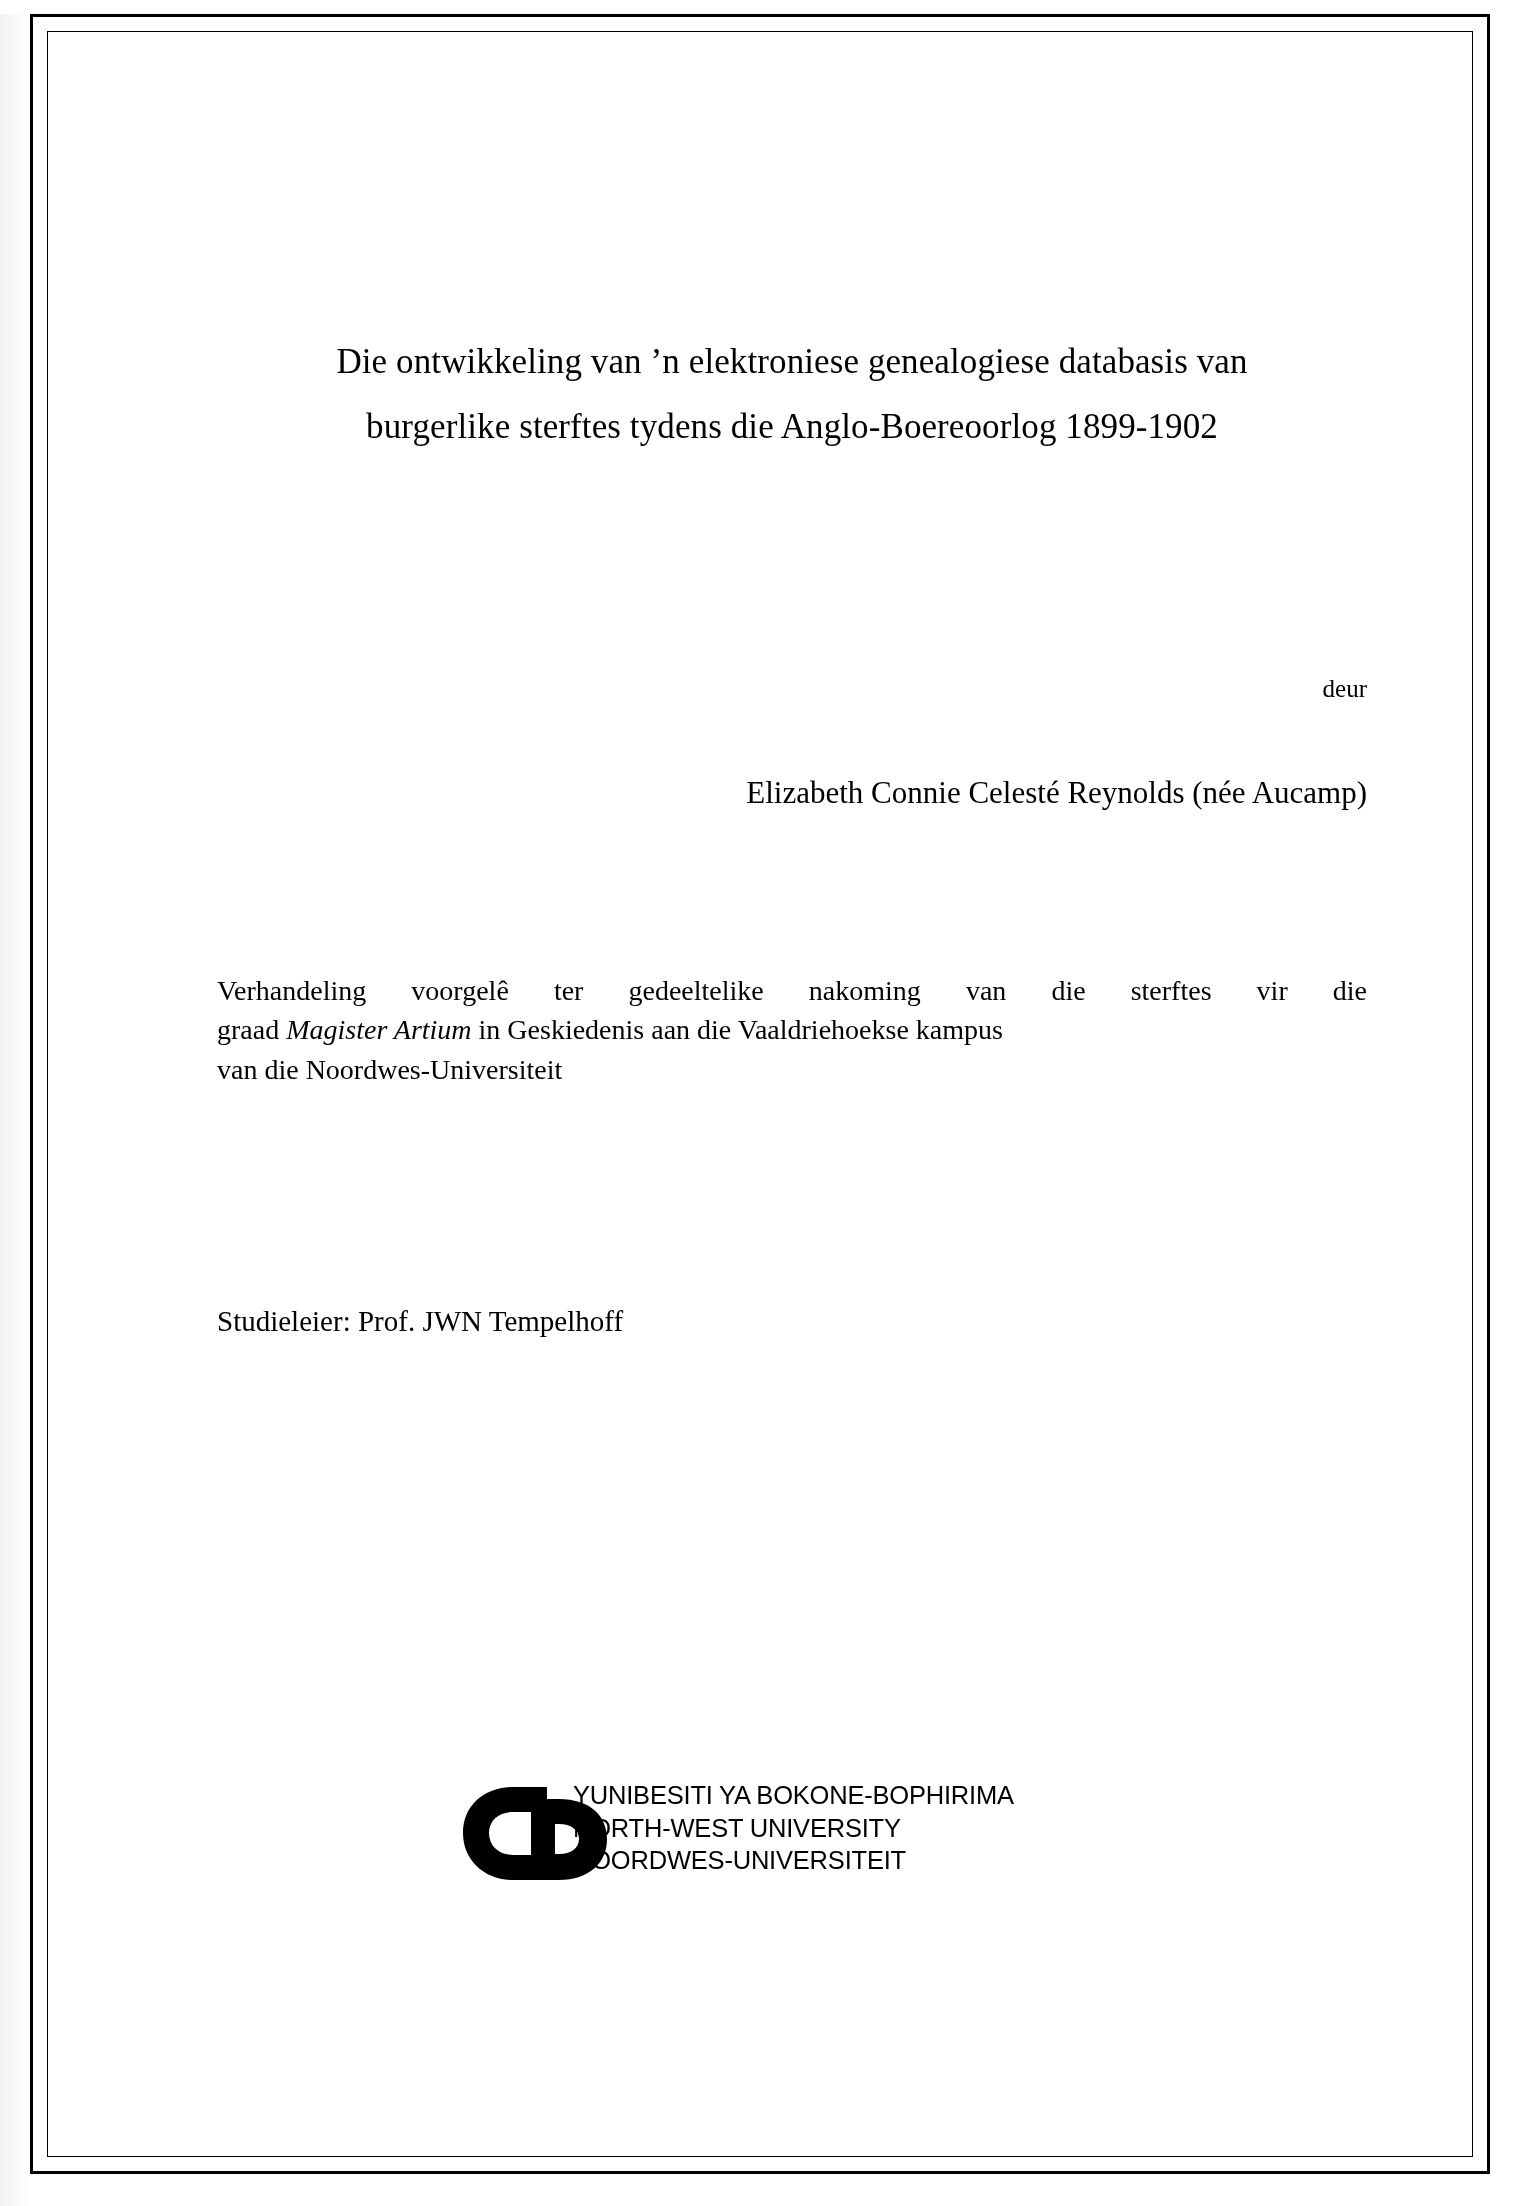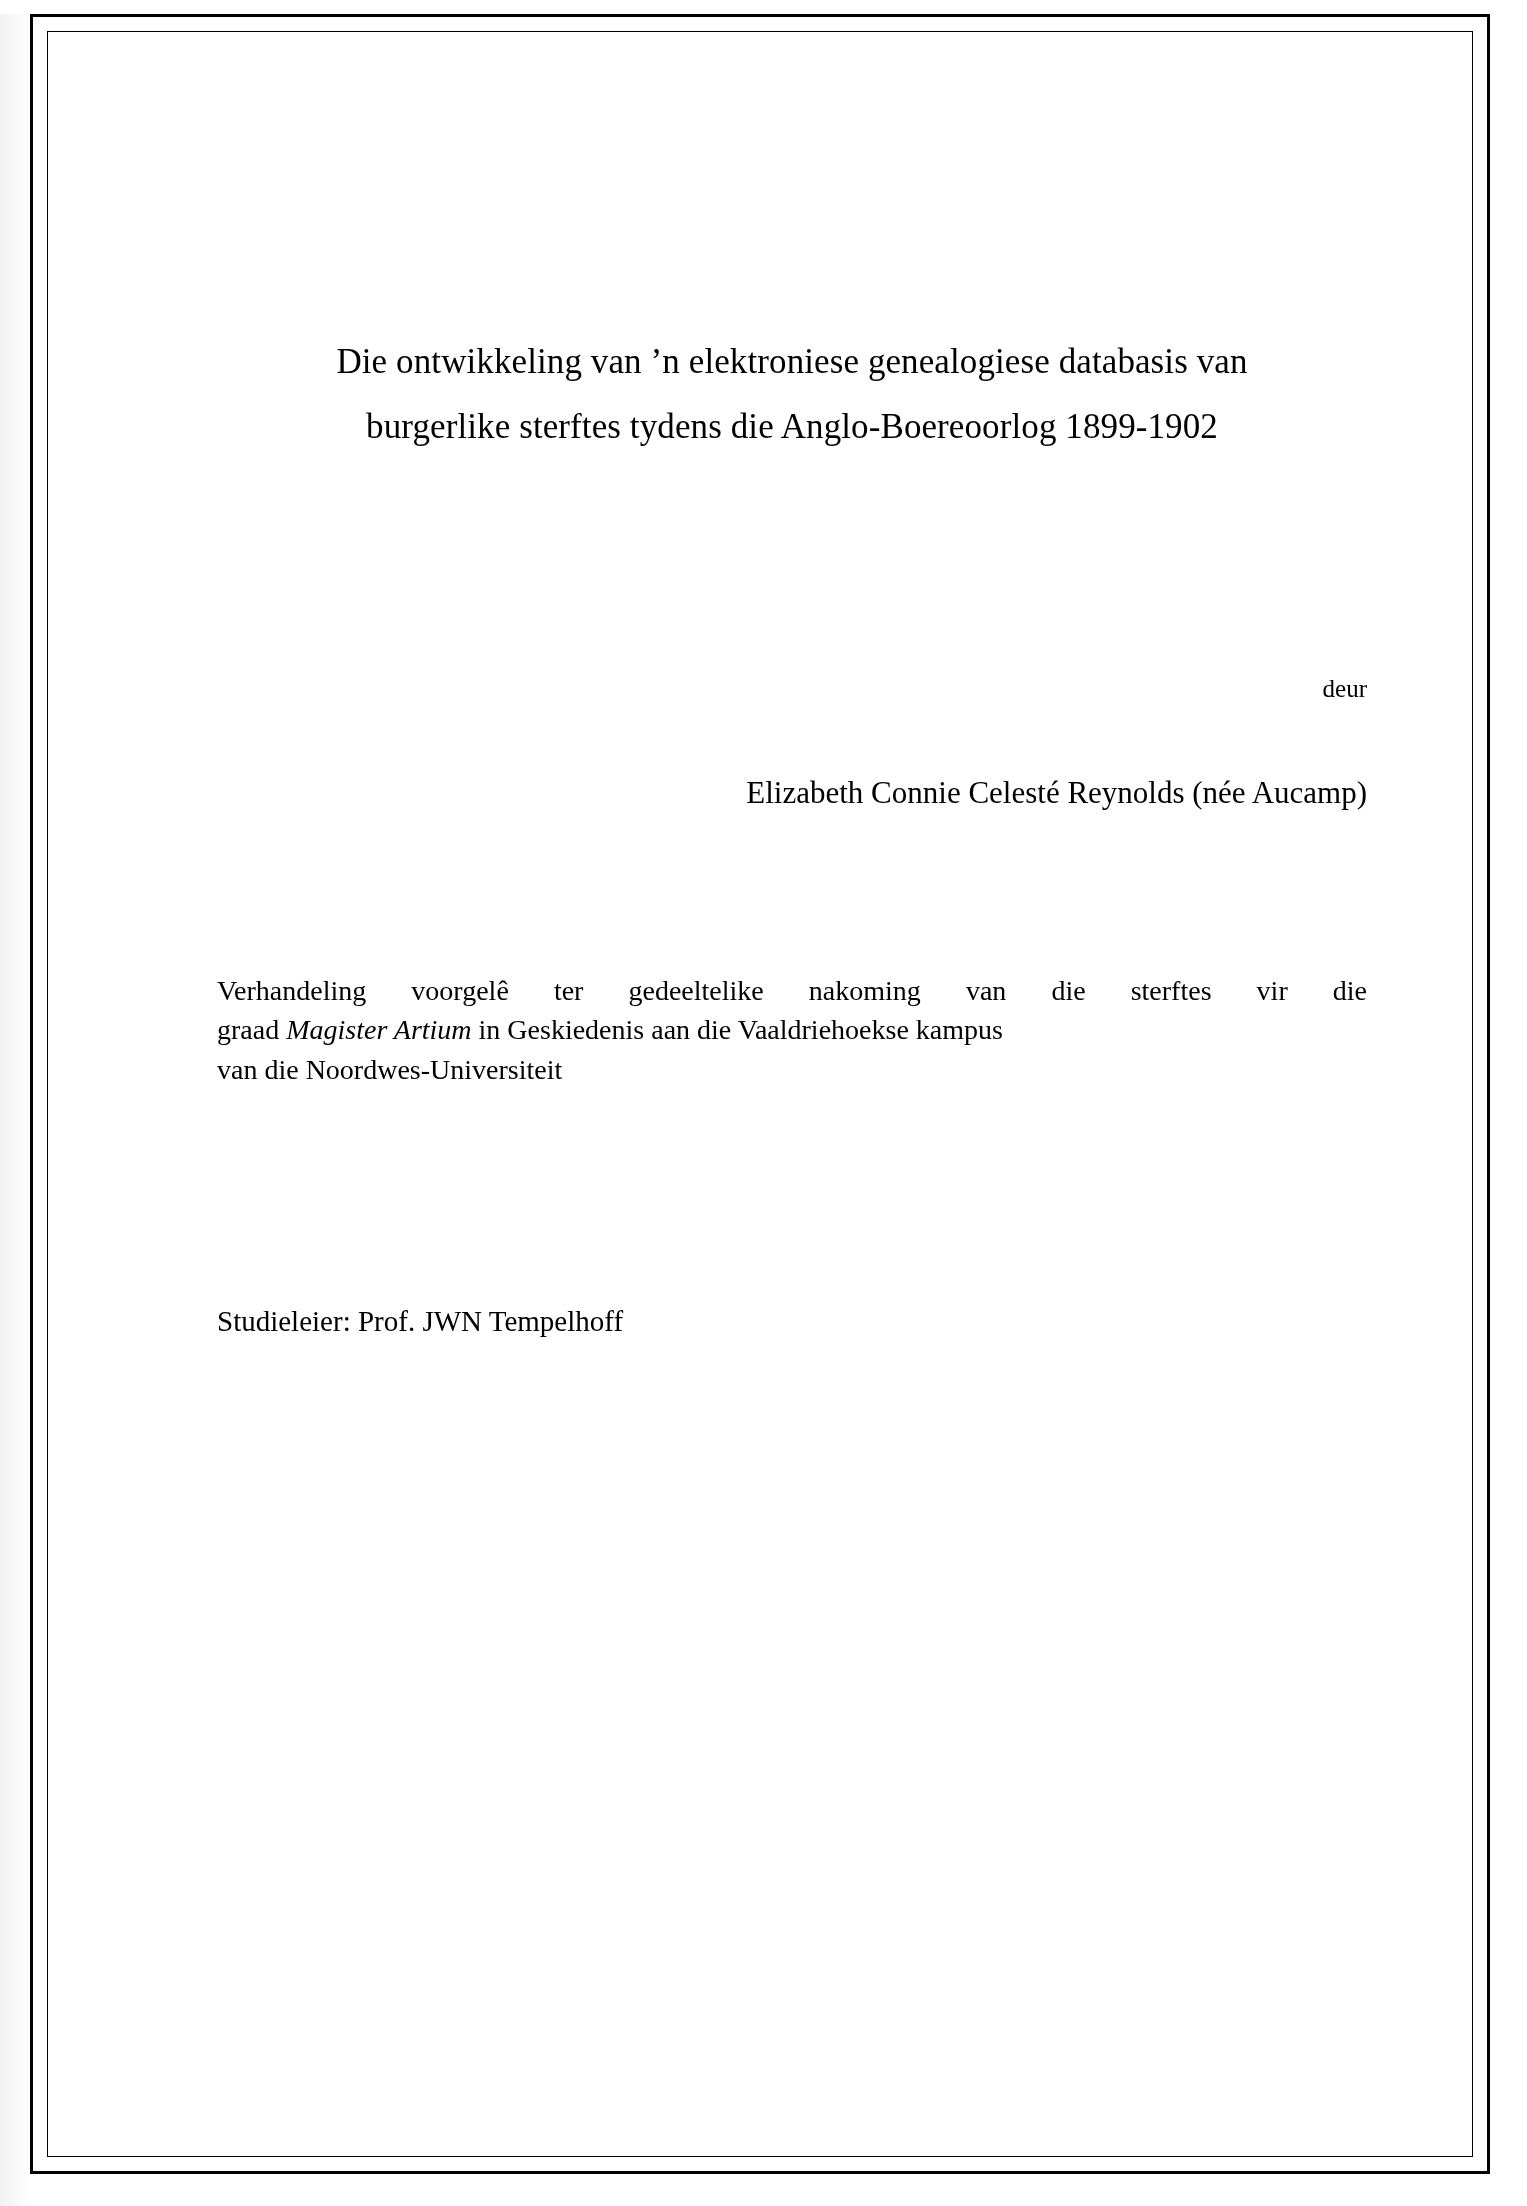--- a/index.html
+++ b/index.html
@@ -175,14 +175,49 @@
       <div class="normal-line"><span>graad </span><em>Magister Artium</em><span> in Geskiedenis aan die Vaaldriehoekse kampus</span></div>
       <div class="normal-line">van die Noordwes-Universiteit</div>
     </div>
 
     <div class="supervisor-block">
       <div>Studieleier: Prof. JWN Tempelhoff</div>
     </div>
 
   </div>
 
+  <div class="logo-wrap">
+    <div class="logo-mark">
+      <svg viewBox="0 0 195 105" width="195" height="105" aria-hidden="true">
+
+        <path d="M58 6
+                 C30 6, 8 24, 8 52
+                 C8 80, 30 99, 58 99
+                 L92 99
+                 L92 74
+                 L58 74
+                 C44 74, 34 65, 34 52
+                 C34 39, 44 31, 58 31
+                 L92 31
+                 L92 6 Z" fill="#000000"></path>
+
+        <path d="M76 18
+                 L76 43
+                 L104 43
+                 C116 43, 124 49, 124 58
+                 C124 67, 116 73, 104 73
+                 L100 73
+                 L100 18
+                 L76 18
+                 L76 99
+                 L104 99
+                 C134 99, 152 82, 152 58
+                 C152 34, 134 18, 104 18 Z" fill="#000000"></path>
+      </svg>
+    </div>
+    <div class="logo-text">
+      <div>YUNIBESITI YA BOKONE-BOPHIRIMA</div>
+      <div>NORTH-WEST UNIVERSITY</div>
+      <div>NOORDWES-UNIVERSITEIT</div>
+    </div>
+  </div>
 
 </div>
 
 </body></html>

